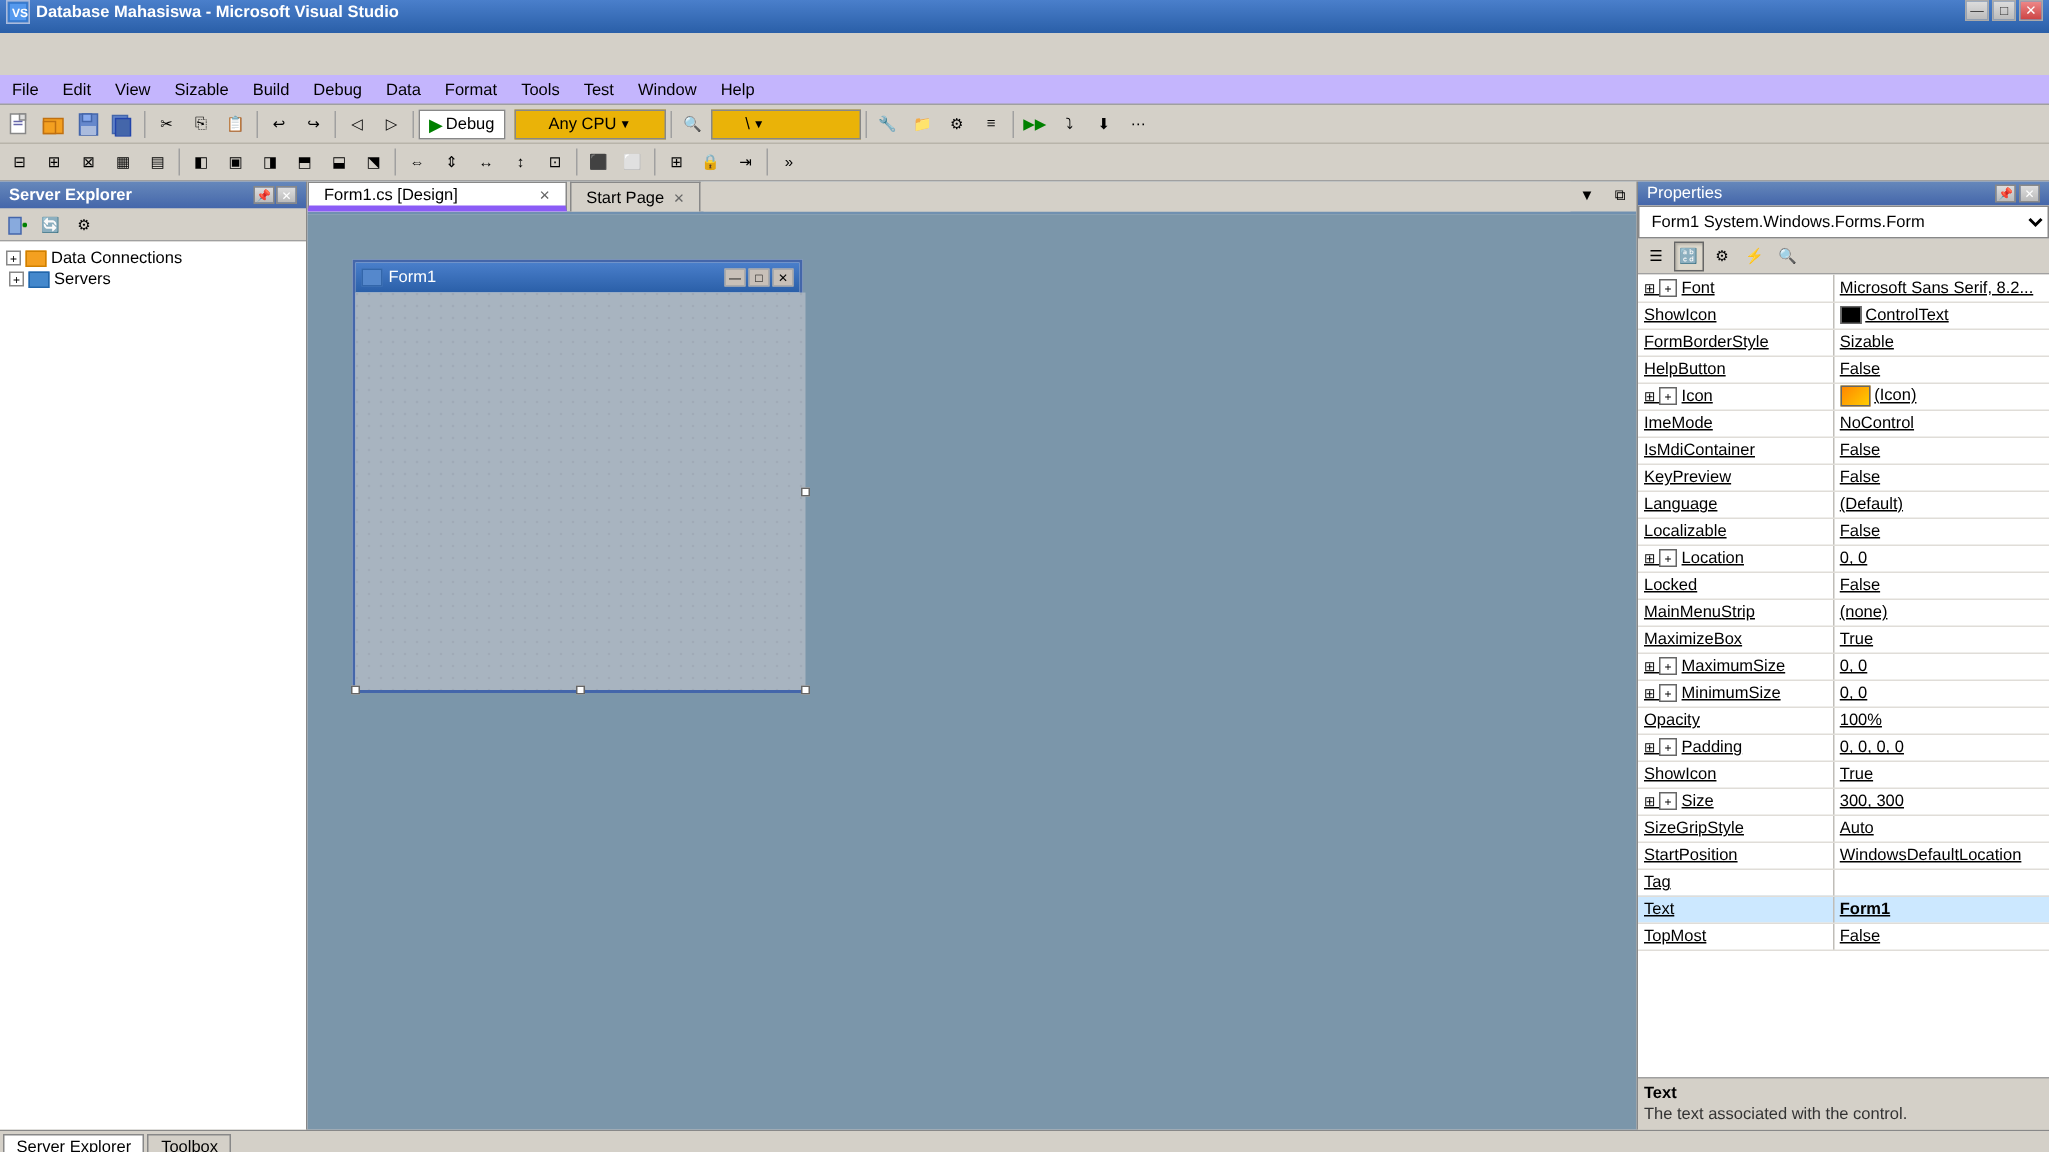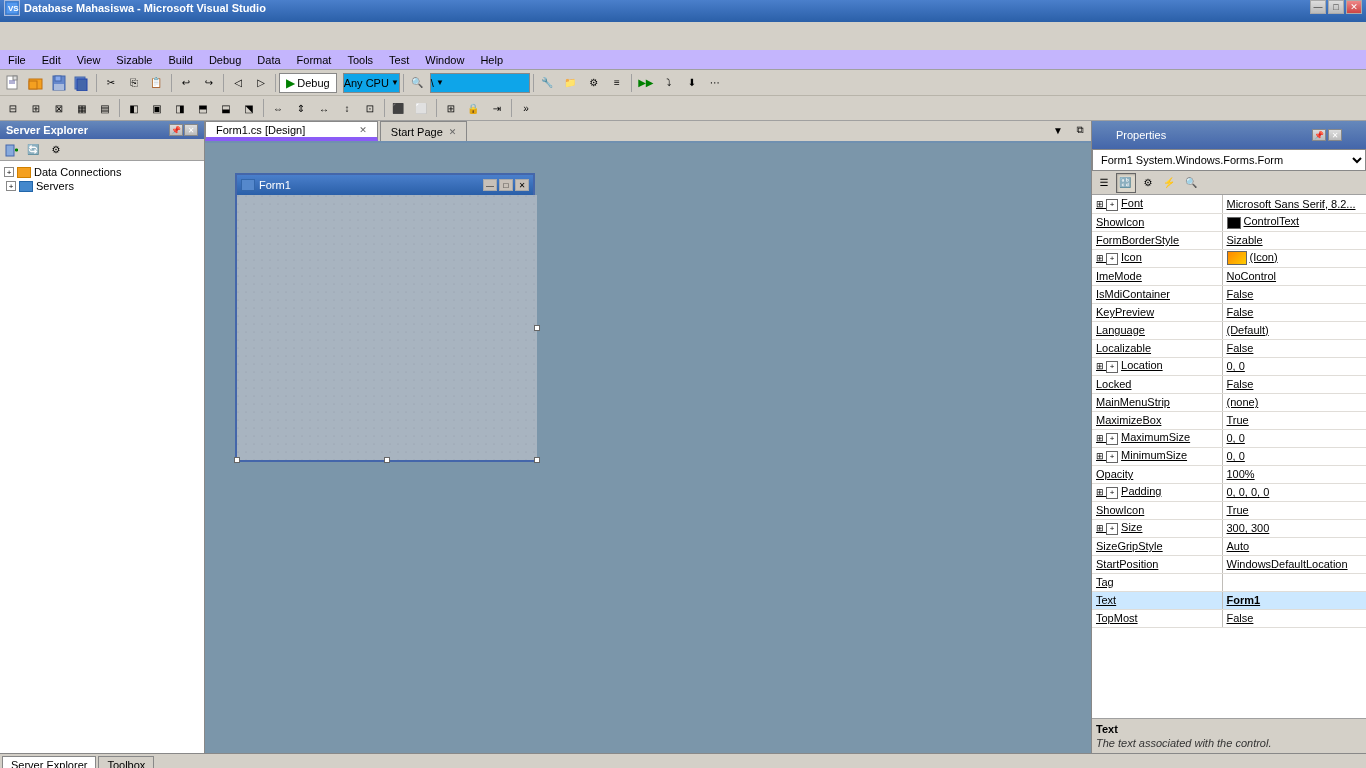--- a/index.html
+++ b/index.html
@@ -16,21 +16,21 @@
 
     
     .menu-bar { background: #c4b5fd; height: 20px; display: flex; align-items: flex-start; border-bottom: 1px solid #a0a0a0; margin-top: 28px; }
     .menu-item { padding: 2px 8px; font-size: 11px; color: #000; cursor: pointer; height: 100%; display: flex; align-items: center; }
 
     
     .toolbar-area { background: #d4d0c8; border-bottom: 1px solid #a0a0a0; }
     .toolbar-row { display: flex; align-items: center; height: 26px; padding: 2px 2px; gap: 1px; border-bottom: 1px solid #b8b4aa; }
     .toolbar-btn { width: 22px; height: 22px; background: transparent; border: 1px solid transparent; display: flex; align-items: center; justify-content: center; cursor: pointer; font-size: 10px; }
     .toolbar-sep { width: 1px; height: 18px; background: #a0a0a0; margin: 0 2px; }
-    .toolbar-dropdown { display: flex; align-items: center; border: 1px solid #888; background: #0ea5e9; height: 20px; padding: 0 0; font-size: 11px; cursor: pointer; }
+    .toolbar-dropdown { display: flex; align-items: center; border: 1px solid #888; background: #eab308; height: 20px; padding: 0 22px; font-size: 11px; cursor: pointer; }
     .toolbar-dropdown-arrow { font-size: 8px; margin-left: 2px; }
 
     
     .toolbar-row2 { display: flex; align-items: center; height: 24px; padding: 1px 2px; gap: 1px; }
 
     
     .main-container { display: flex; height: calc(768px - 22px - 20px - 26px - 24px - 24px - 20px - 22px); }
 
     
     .server-explorer { width: 205px; background: #d4d0c8; border-right: 1px solid #888; display: flex; flex-direction: column; }
@@ -59,34 +59,34 @@
     .form-win-btn { width: 14px; height: 12px; border: 1px solid #aaa; background: #c8c0b8; display: flex; align-items: center; justify-content: center; font-size: 8px; cursor: pointer; }
     .form-body { width: 300px; height: 265px; background: #a8b4c0; position: relative; }
     .resize-handle { position: absolute; width: 6px; height: 6px; background: white; border: 1px solid #666; }
     .handle-bottom-right { bottom: -3px; right: -3px; cursor: se-resize; }
     .handle-bottom-left { bottom: -3px; left: -3px; cursor: sw-resize; }
     .handle-bottom-center { bottom: -3px; left: 50%; transform: translateX(-50%); cursor: s-resize; }
     .handle-right-center { right: -3px; top: 50%; transform: translateY(-50%); cursor: e-resize; }
 
     
     .properties-panel { width: 275px; background: #d4d0c8; border-left: 1px solid #888; display: flex; flex-direction: column; }
-    .props-header { background: linear-gradient(to bottom, #6688bb, #4466aa); color: white; font-size: 11px; padding: 2px 24px; height: 28px; display: flex; align-items: center; justify-content: space-between; text-align: right; }
+    .props-header { background: linear-gradient(to bottom, #6688bb, #4466aa); color: white; font-size: 11px; padding: 2px 6px; height: 16px; display: flex; align-items: center; justify-content: space-between; text-align: right; }
     .props-object-select { width: 100%; height: 22px; border: 1px solid #888; background: white; font-size: 11px; padding: 1px 4px; }
     .props-toolbar { display: flex; align-items: center; height: 24px; padding: 2px; gap: 2px; border-bottom: 1px solid #a0a0a0; }
     .props-toolbar-btn { width: 20px; height: 20px; border: 1px solid transparent; background: transparent; display: flex; align-items: center; justify-content: center; cursor: pointer; font-size: 10px; }
     .props-toolbar-btn.active { border: 1px solid #666; background: #ddd8cc; box-shadow: inset 1px 1px 2px rgba(0,0,0,0.2); }
     .props-table { flex: 1; overflow-y: auto; background: white; text-decoration: underline; }
     .props-table table { width: 100%; border-collapse: collapse; font-size: 11px; }
     .props-table td { border-bottom: 1px solid #e0ddd8; padding: 1px 4px; height: 18px; }
     .props-table td:first-child { width: 130px; border-right: 1px solid #c0bdb8; color: #000; }
     .props-table td:last-child { color: #000; }
     .props-section-icon { width: 12px; height: 12px; border: 1px solid #666; display: inline-flex; align-items: center; justify-content: center; font-size: 8px; margin-right: 3px; background: white; }
     .props-footer { border-top: 1px solid #a0a0a0; padding: 4px; background: #d4d0c8; }
     .props-footer-title { font-weight: bold; font-size: 11px; margin-bottom: 2px; }
-    .props-footer-desc { font-size: 11px; color: #333; font-style: italic; }
+    .props-footer-desc { font-size: 11px; color: #333; }
     .color-swatch { width: 14px; height: 12px; display: inline-block; vertical-align: middle; margin-right: 3px; border: 1px solid #666; }
     .icon-swatch { width: 20px; height: 14px; display: inline-block; vertical-align: middle; margin-right: 3px; border: 1px solid #666; background: linear-gradient(135deg, #ff8800, #ffcc00); }
 
     
     .status-bar { height: 20px; background: #d4d0c8; border-top: 1px solid #a0a0a0; display: flex; align-items: center; padding: 0 4px; font-size: 11px; }
 
     
     .bottom-tabs { height: 22px; background: #d4d0c8; display: flex; align-items: center; border-top: 1px solid #888; padding: 0 2px; gap: 2px; }
     .bottom-tab { padding: 1px 8px; height: 18px; border: 1px solid #888; background: #d4d0c8; font-size: 11px; display: flex; align-items: center; cursor: pointer; }
     .bottom-tab.active { background: white; }
@@ -349,20 +349,24 @@
             <td>Microsoft Sans Serif, 8.2...</td>
           </tr>
           <tr>
             <td>ShowIcon</td>
             <td><span class="color-swatch" style="background:#000000;"></span>ControlText</td>
           </tr>
           <tr>
             <td>FormBorderStyle</td>
             <td>Sizable</td>
           </tr>
+          <tr>
+            <td>HelpButton</td>
+            <td>False</td>
+          </tr>
           <tr class="expandable">
             <td><span class="props-section-icon">+</span>Icon</td>
             <td><span class="icon-swatch"></span>(Icon)</td>
           </tr>
           <tr>
             <td>ImeMode</td>
             <td>NoControl</td>
           </tr>
           <tr>
             <td>IsMdiContainer</td>

